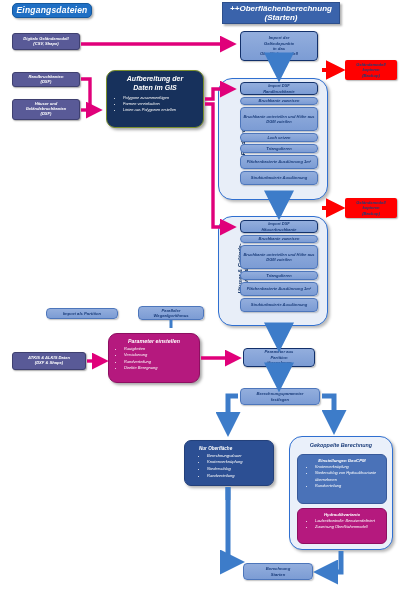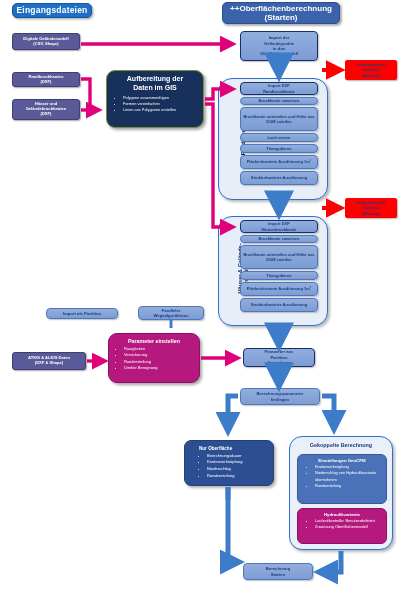--- a/index.html
+++ b/index.html
@@ -1,32 +1,32 @@
 <!DOCTYPE html>
 <html><head>
 <meta charset="utf-8">
 <style>
   html,body{margin:0;padding:0;background:#ffffff;}
   body{width:400px;height:591px;position:relative;overflow:hidden;
        font-family:"Liberation Sans","DejaVu Sans",sans-serif;
        -webkit-font-smoothing:antialiased;}
-  .canvas{position:absolute;left:0;top:0;width:336px;height:591px;}
+  .canvas{position:absolute;left:0;top:0;width:336px;height:591px;font-style:italic;}
 
   
   .node{position:absolute;box-sizing:border-box;display:flex;
         flex-direction:column;align-items:center;justify-content:center;
         text-align:center;color:#ffffff;line-height:1.18;
         border-radius:4px;}
   .node .ttl{font-weight:bold;}
 
   
   .hdr-blue{background:#1f6fc4;border:1px solid #14599f;border-radius:5px;
             font-size:8.5px;font-weight:bold;letter-spacing:.2px;
             box-shadow:1.5px 1.5px 2px rgba(0,0,0,.30);}
-  .hdr-steel{background:#3a63ab;border:1px solid #2d4f8c;border-radius:5px;
+  .hdr-steel{background:#3a63ab;border:1px solid #2d4f8c;border-radius:0;
              font-size:8px;font-weight:bold;
              box-shadow:1.5px 1.5px 2px rgba(0,0,0,.30);}
 
   
   .in-box{background:#595a97;border:1px solid #3f4070;border-radius:3px;
           font-size:4.1px;font-weight:bold;
           box-shadow:1px 1px 1.5px rgba(0,0,0,.35);}
   .in-box .l2{font-weight:bold;}
 
   

